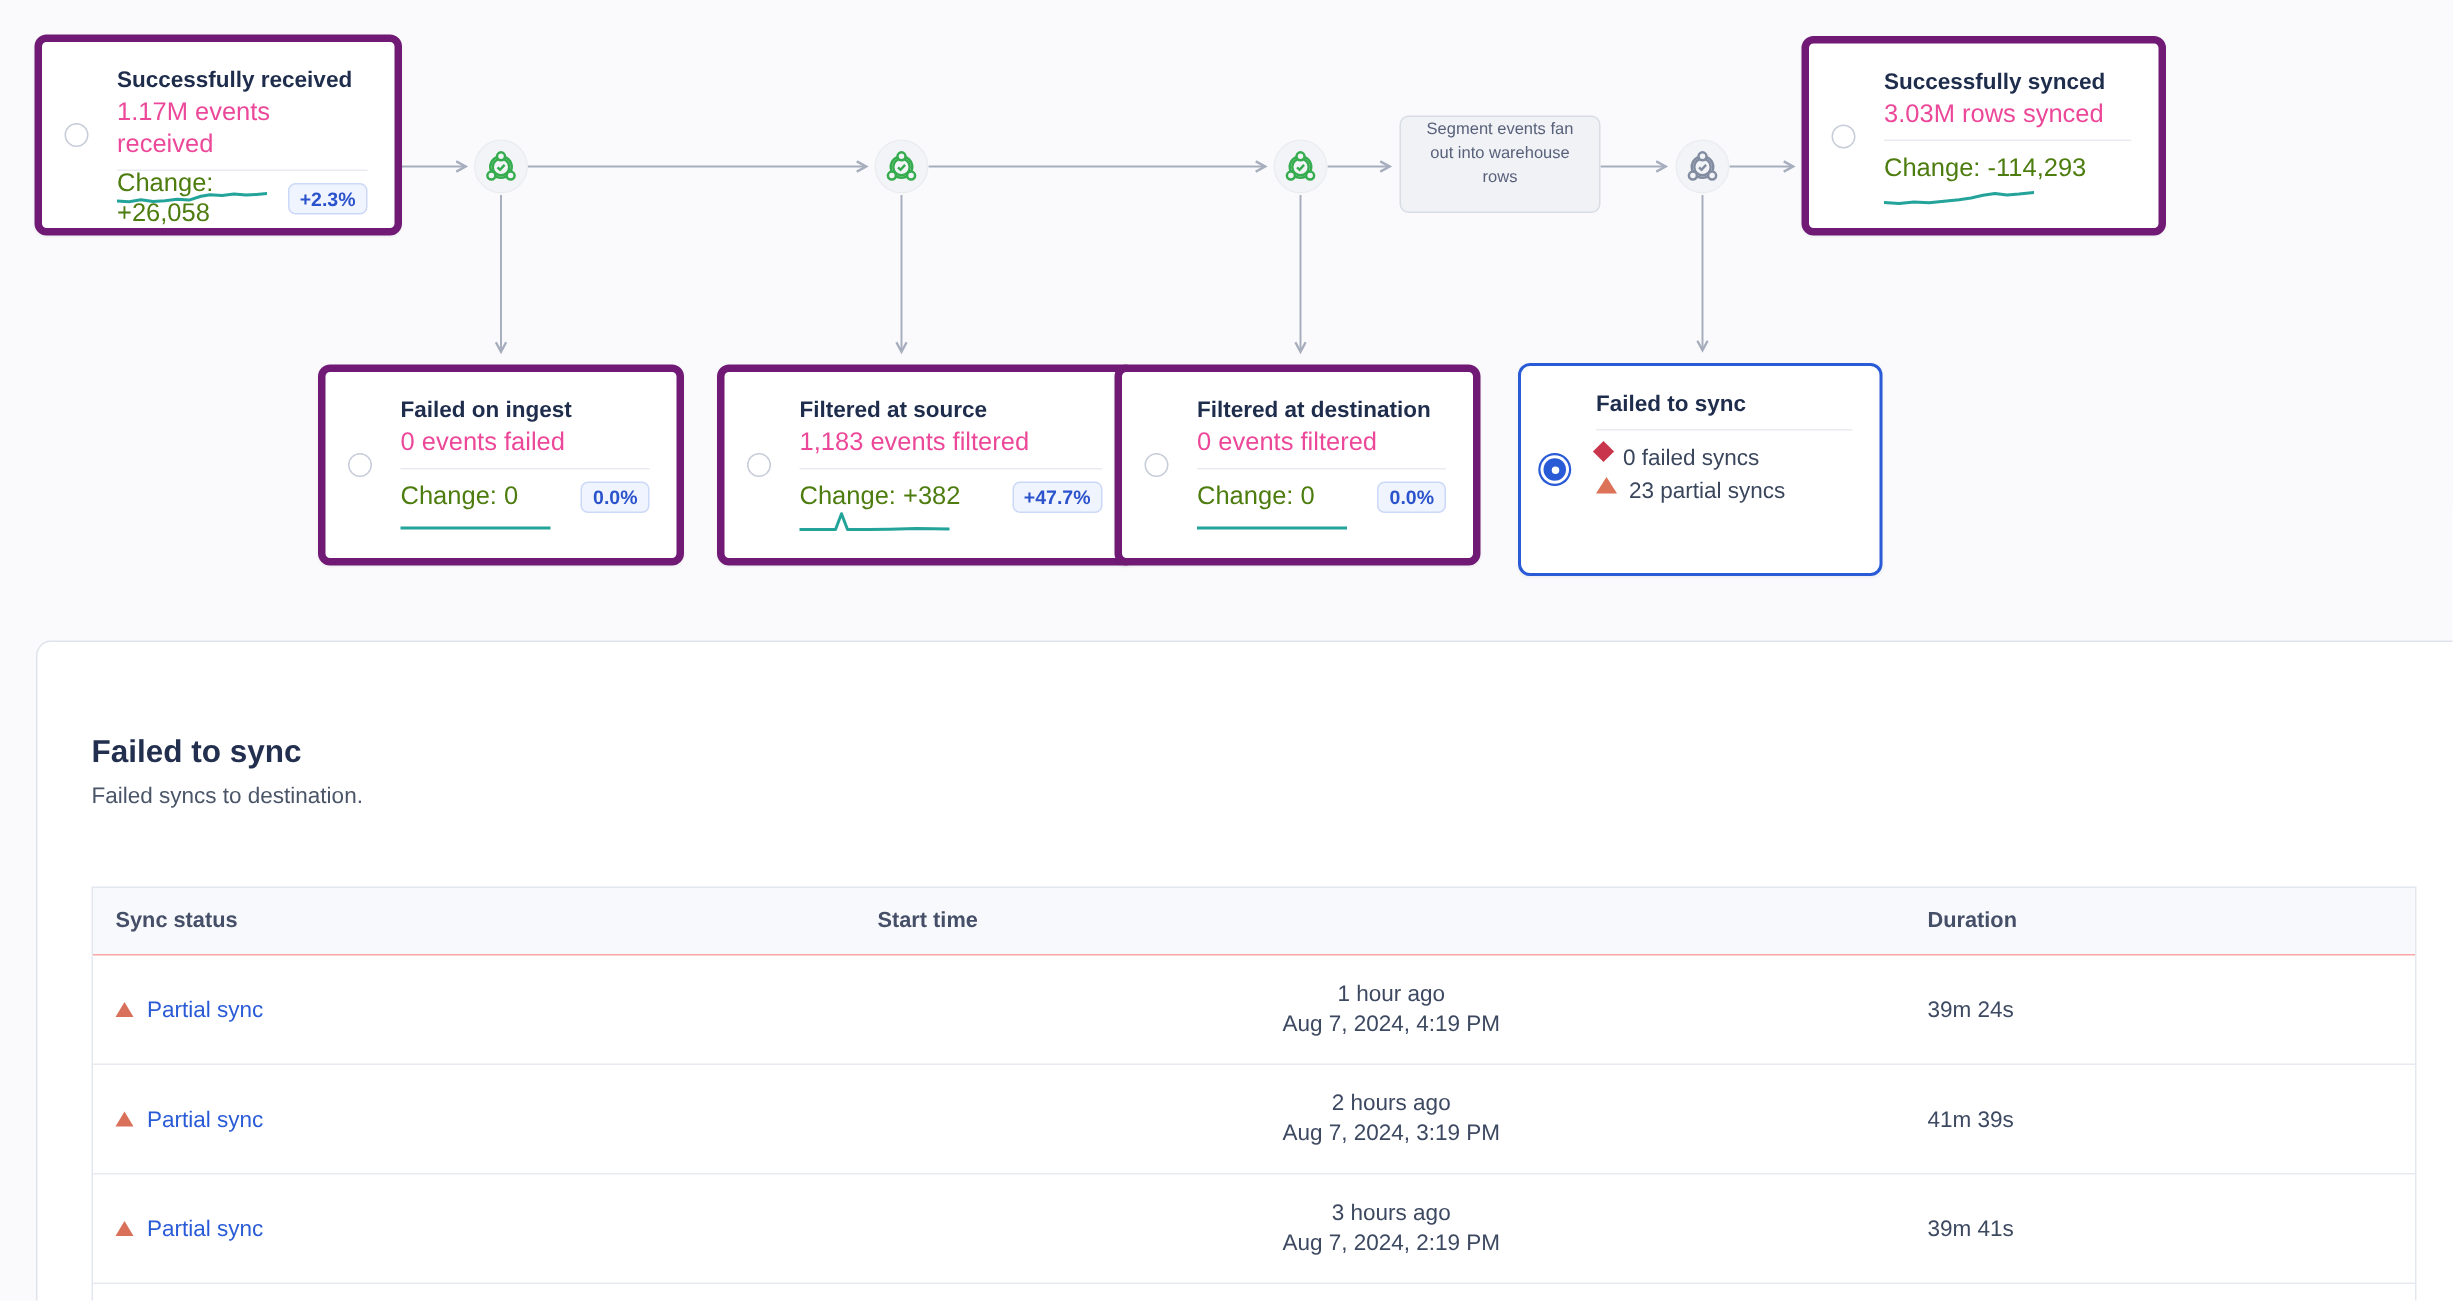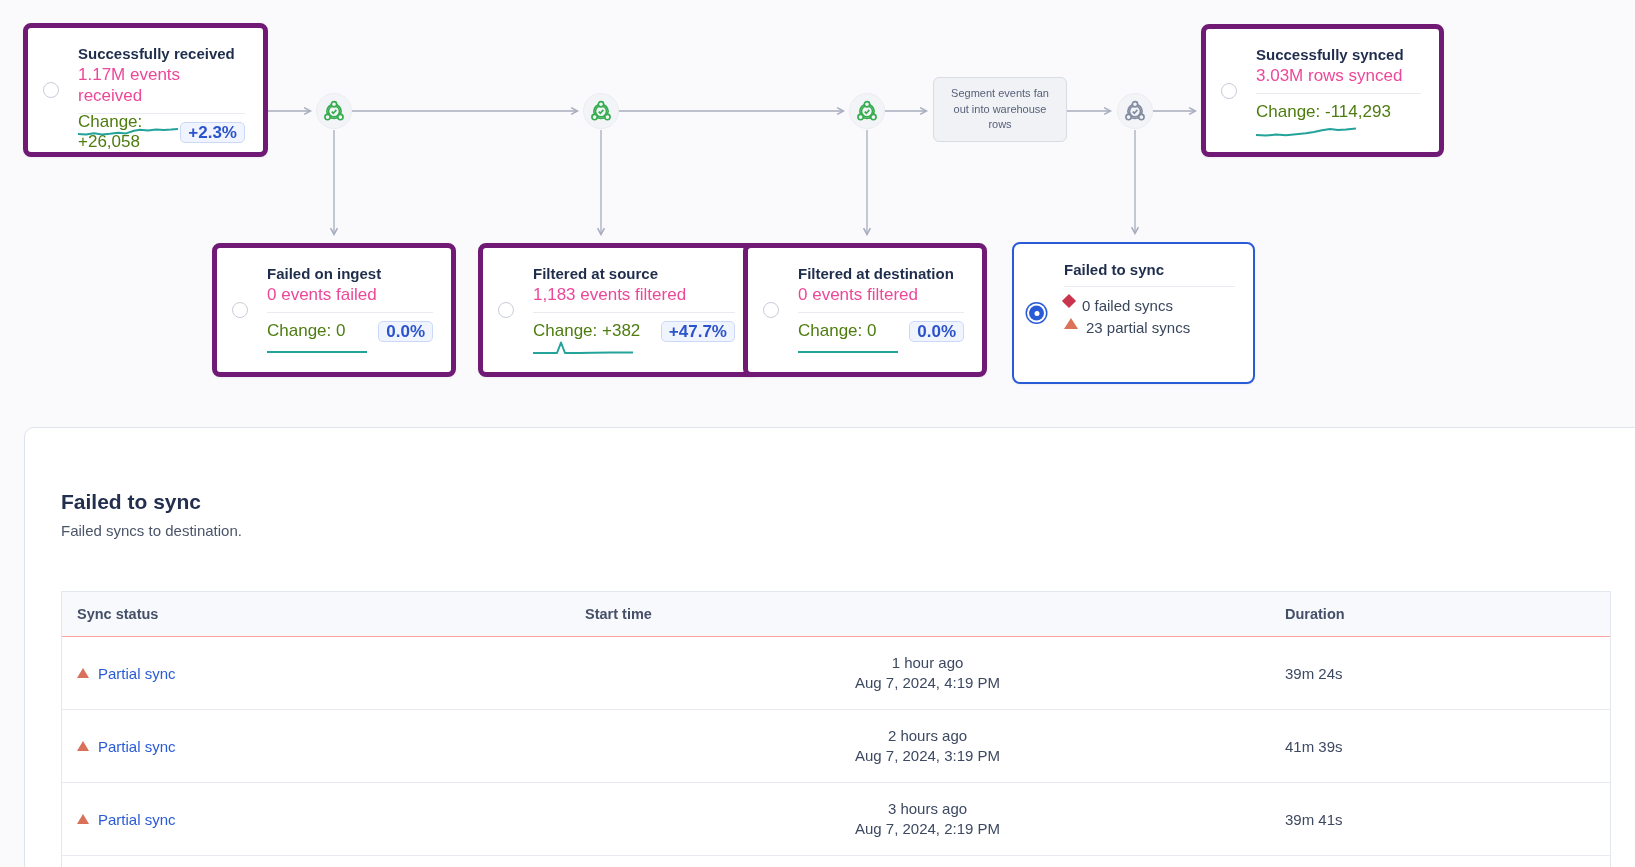--- a/index.html
+++ b/index.html
@@ -24,21 +24,21 @@
   .node-circle svg { width:22px; height:22px; }
   .node-green  { stroke:#35AC4E; }
   .node-gray   { stroke:#828CA0; }
   .node-glyph circle, .node-glyph path { fill:none; stroke-width:1.8; }
   .node-glyph .nfill { fill:#F3F4F7; }
 
   
   .fanout {
     position:absolute; left:933px; top:77px; width:134px; height:65px;
     background:#F1F2F6; border:1px solid #D8DCE5; border-radius:6px;
-    display:flex; align-items:center; justify-content:center; text-align:center;
+    display:flex; align-items:flex-end; justify-content:center; text-align:center;
     font-size:11px; line-height:1.45; color:#57617A; padding:14px 12px;
   }
 
   
   .card {
     position:absolute; background:#fff;
     border:5px solid #701a75; border-radius:8px;
     box-shadow:0 1px 2px rgba(20,30,60,0.05);
   }
   .card.selected { border:2px solid #2A5BD7; }
@@ -56,21 +56,21 @@
     transform:translate(-50%,-50%);
     width:5px; height:5px; border-radius:50%; background:#fff;
   }
   .card-content { position:absolute; left:50px; right:18px; top:16px; }
   .card-title { font-size:15px; font-weight:bold; color:#1F2D4D; line-height:20px; }
   .card-sub   { font-size:17px; color:#ec4899; line-height:21px; }
   .card-divider { height:1px; background:#E9EBF1; margin-top:7px; }
   .change-row { display:flex; align-items:center; justify-content:space-between; margin-top:7px; height:22px; }
   .change-label { font-size:17px; color:#4d7c0f; }
   .badge {
-    font-size:17px; font-weight:bold; color:#2B53CC;
+    font-size:13px; font-weight:bold; color:#2B53CC;
     background:#F0F4FE; border:1px solid #CBD8F7; border-radius:5px;
     padding:1px 7px; line-height:17px;text-align:center;
   }
   .spark { position:absolute; left:50px; right:32px; bottom:12px; height:20px; }
   .spark polyline {
     fill:none; stroke:#23A39A; stroke-width:2;
     stroke-linecap:round; stroke-linejoin:round; vector-effect:non-scaling-stroke;
   }
   .stat-row { display:flex; align-items:flex-start; gap:8px; font-size:15px; color:#3A465C; line-height:19px; margin-top:3px; }
   .diamond { width:10px; height:10px; background:#C8354C; transform:rotate(45deg); flex:0 0 auto; }

